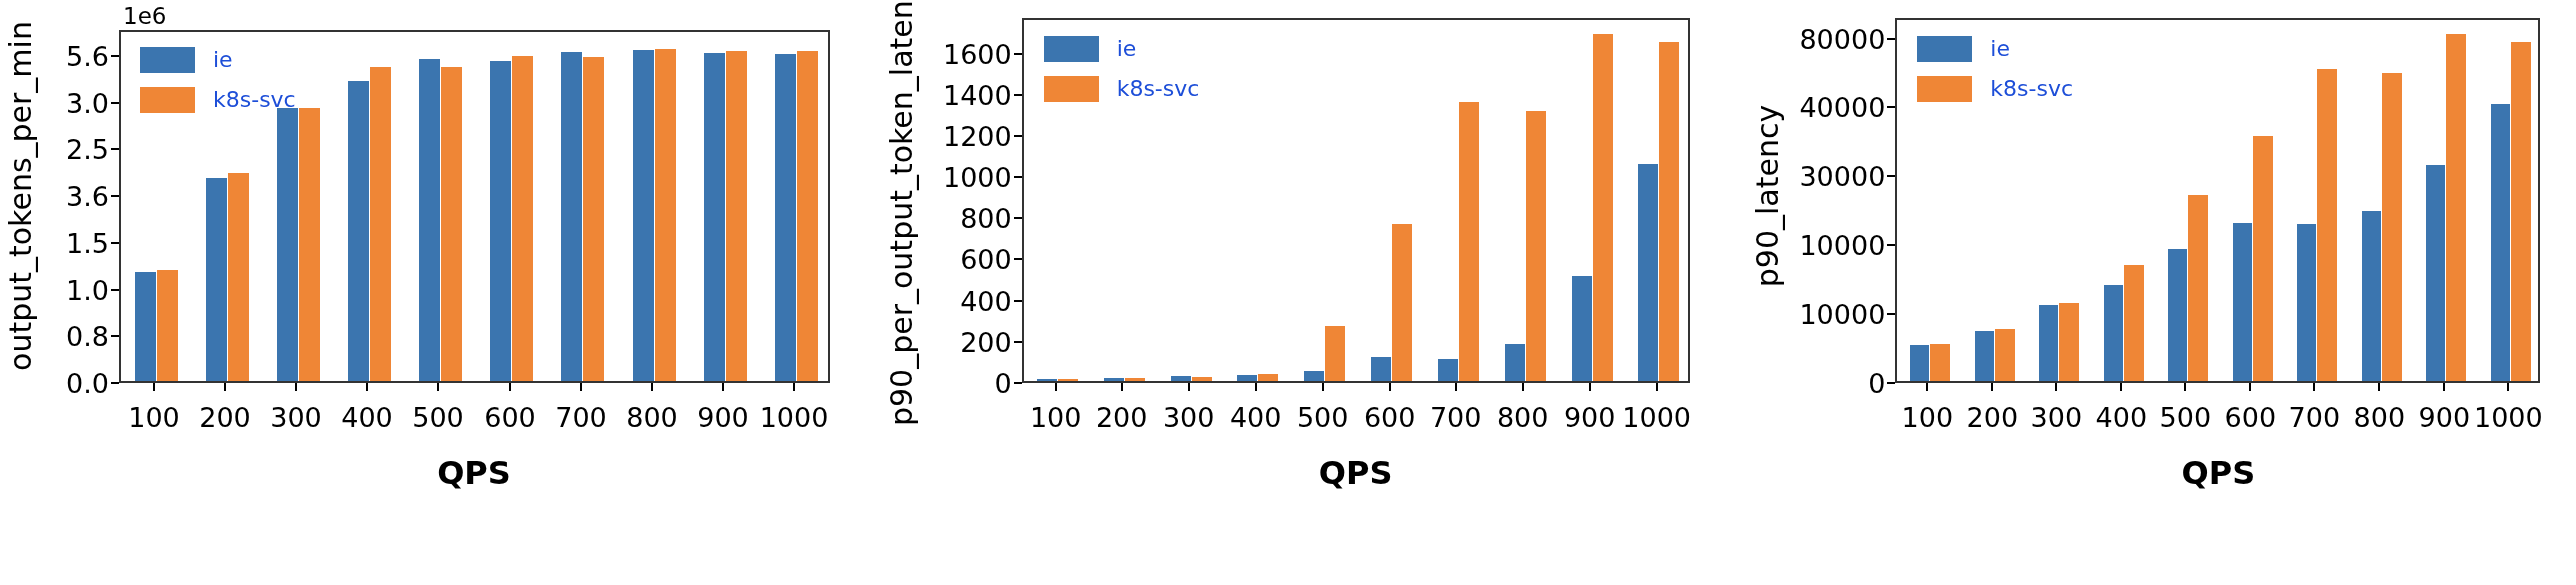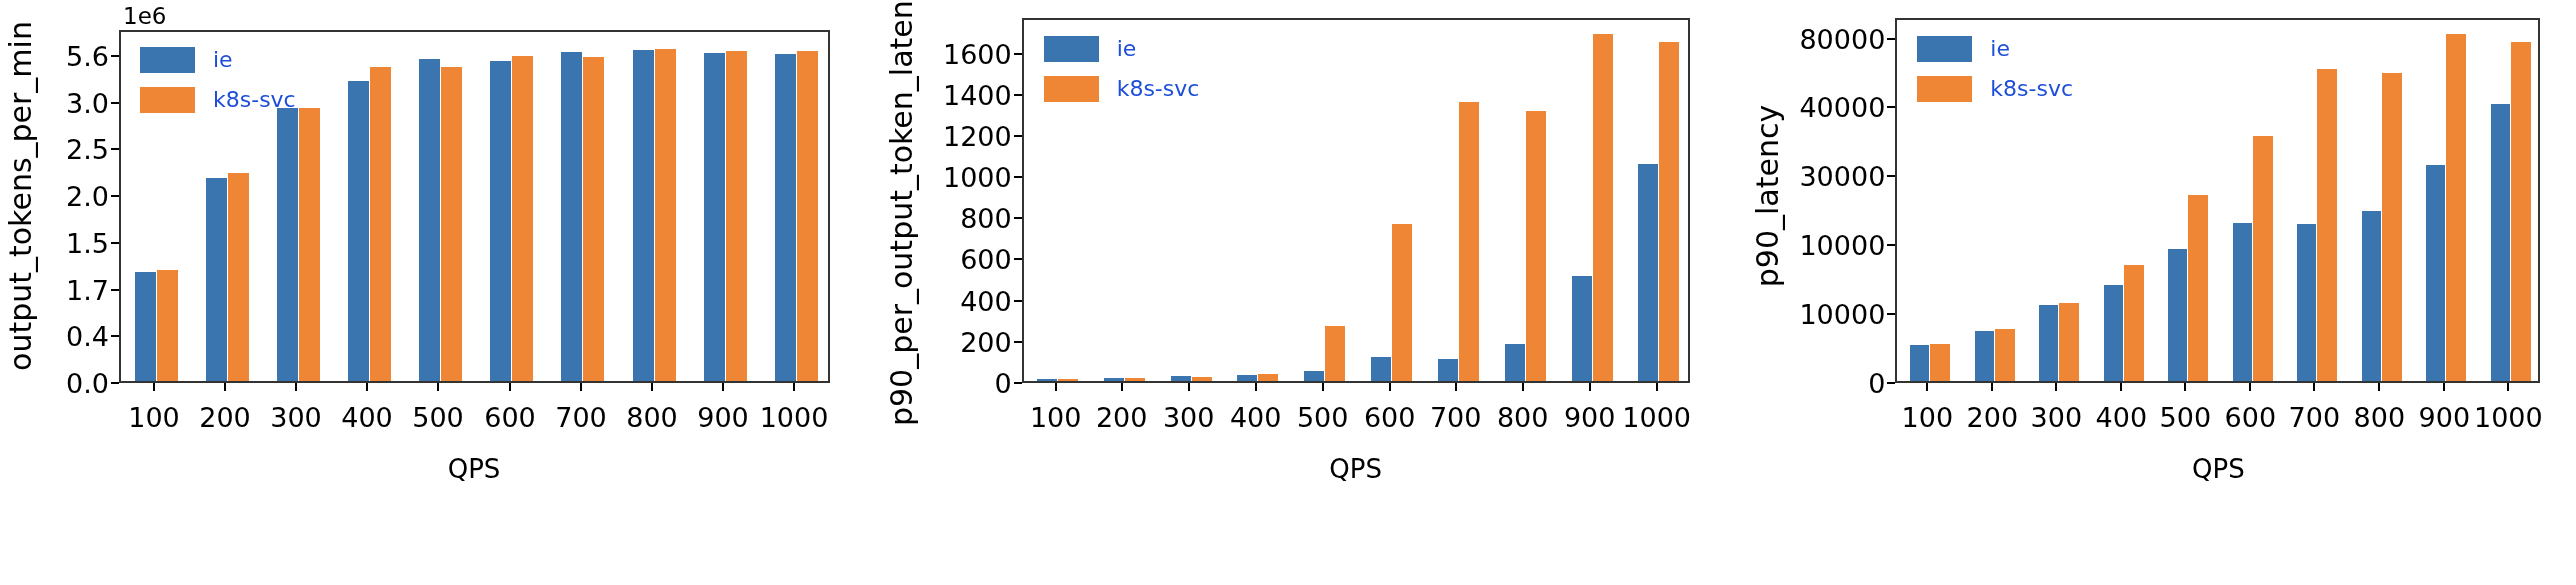--- a/index.html
+++ b/index.html
@@ -116,23 +116,24 @@
   .xtick-mark {
     position: absolute;
     width: 2px;
     height: 8px;
     background: #000;
     transform: translateX(-50%);
   }
   .xlabel {
     position: absolute;
     transform: translateX(-50%);
-    font-size: 26px;
+    font-size: 32px;
     color: #000;
     white-space: nowrap;
+    font-weight: bold;
   }
 
   
   .legend {
     position: absolute;
     display: flex;
     flex-direction: column;
     gap: 14px;
   }
   .legend-row {
@@ -204,27 +205,27 @@
           <div class="group" style="left: 640px; width: 71px;">
             <div class="bar ie" style="height: 327px; width: 21.3px; background: rgb(59, 117, 175); left: 13.7px;"></div>
             <div class="bar svc" style="height: 330px; width: 21.3px; background: rgb(239, 134, 54); left: 36px;"></div>
           </div>
         </div>
       </div>
       <div class="offsettext" style="left: 123px; top: 3px;">1e6</div>
       <div class="ytick-col" style="left: 10px; top: 30px; height: 353px;">
         <div class="ytick" style="top: 353px;">0.0</div>
         <div class="ytick-mark" style="top: 353px;"></div>
-        <div class="ytick" style="top: 306px;">0.4</div>
+        <div class="ytick" style="top: 306px;">0.8</div>
         <div class="ytick-mark" style="top: 306px;"></div>
-        <div class="ytick" style="top: 260px;">1.7</div>
+        <div class="ytick" style="top: 260px;">1.0</div>
         <div class="ytick-mark" style="top: 260px;"></div>
         <div class="ytick" style="top: 213px;">1.5</div>
         <div class="ytick-mark" style="top: 213px;"></div>
-        <div class="ytick" style="top: 166px;">2.0</div>
+        <div class="ytick" style="top: 166px;">3.6</div>
         <div class="ytick-mark" style="top: 166px;"></div>
         <div class="ytick" style="top: 119px;">2.5</div>
         <div class="ytick-mark" style="top: 119px;"></div>
         <div class="ytick" style="top: 73px;">3.0</div>
         <div class="ytick-mark" style="top: 73px;"></div>
         <div class="ytick" style="top: 26px;">5.6</div>
         <div class="ytick-mark" style="top: 26px;"></div>
       </div>
       <div class="xtick-mark" style="left: 154px; top: 383px;"></div>
       <div class="xtick" style="left: 154px; top: 402px;">100</div>

